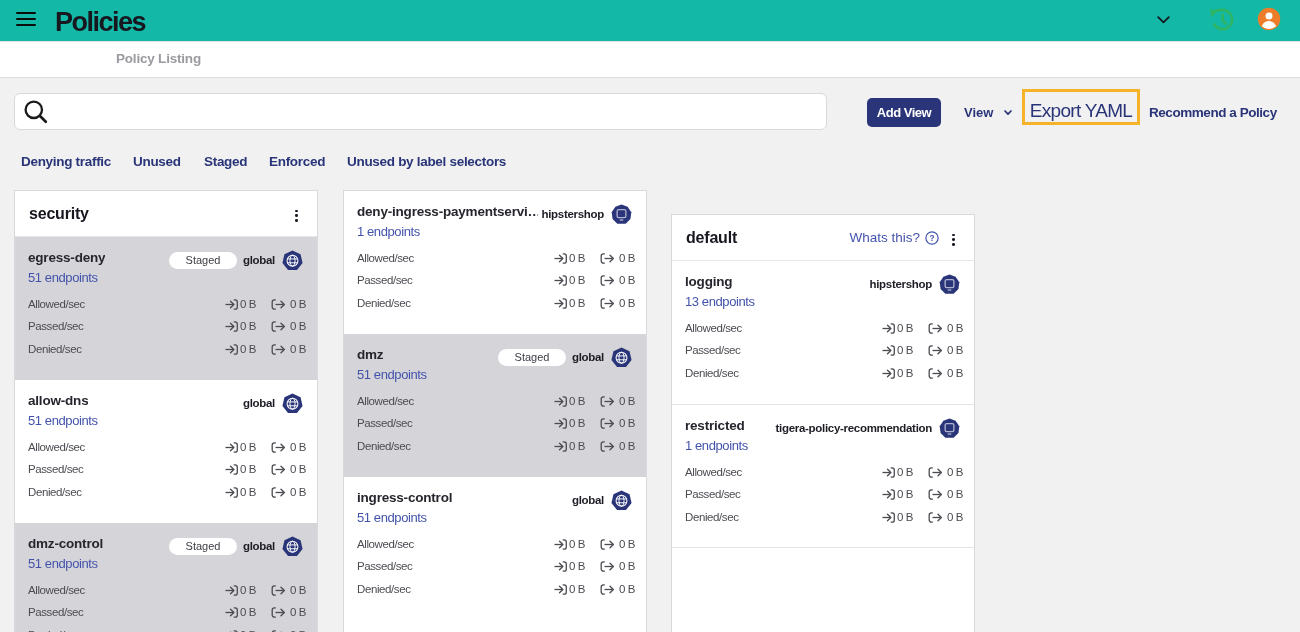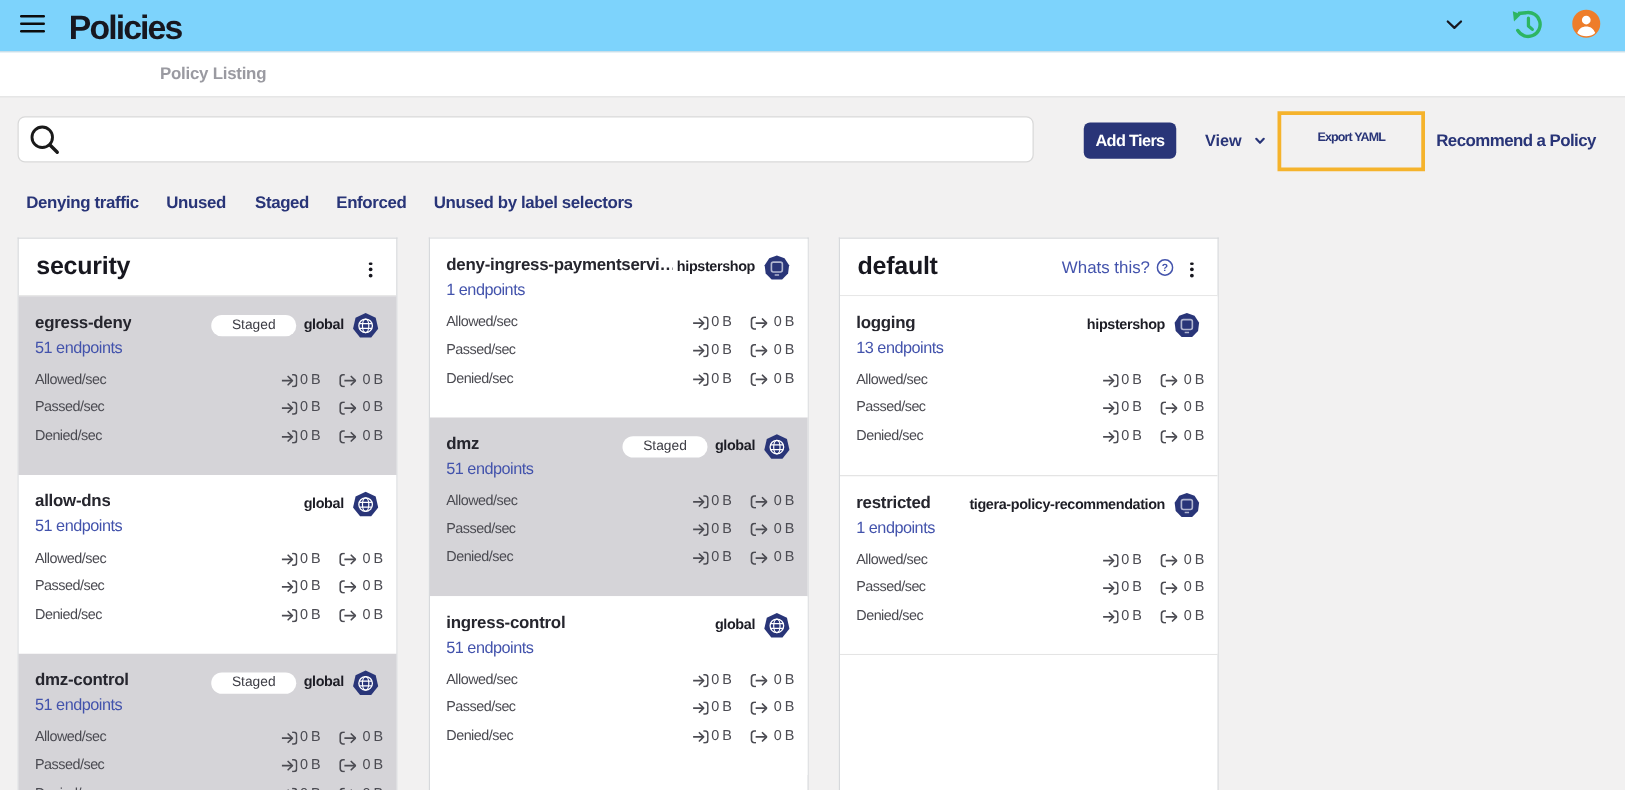--- a/index.html
+++ b/index.html
@@ -1,53 +1,53 @@
 <!DOCTYPE html>
 <html><head>
 <meta charset="utf-8">
 <style>
 * { margin:0; padding:0; box-sizing:border-box; }
 html,body { width:1300px; height:632px; overflow:hidden; }
 body { font-family:"Liberation Sans", sans-serif; background:#f2f1f1; position:relative; }
 
 
-.header { position:absolute; top:0; left:0; width:1300px; height:42px; background:#7dd3fc; border-bottom:1px solid #e4e4e4; }
+.header { position:absolute; top:0; left:0; width:1300px; height:42px; background:#14b8a6; border-bottom:1px solid #e4e4e4; }
 .burger { position:absolute; left:16px; top:11.5px; width:20px; height:16px; }
 .burger span { display:block; height:2.2px; background:#0c0c0c; border-radius:1px; margin-bottom:3.9px; }
 .h-title { position:absolute; left:55px; top:7px; font-size:27px; font-weight:700; color:#17171f; letter-spacing:-1.5px; }
 .cluster { position:absolute; top:0; height:42px; line-height:41px; font-size:15px; letter-spacing:-0.5px; color:#17171f; left:968px; white-space:nowrap; }
 .chev-top { position:absolute; left:1157px; top:15.5px; }
 .ic-hist { position:absolute; left:1209px; top:6px; }
 .ic-user { position:absolute; left:1257px; top:6.5px; }
 
 
 .tabs { position:absolute; top:42px; left:0; width:1300px; height:36px; background:#fff; border-bottom:1px solid #dedede; }
 .tab { position:absolute; top:0; height:36px; line-height:34px; font-size:13.5px; font-weight:700; letter-spacing:-0.2px; }
 .tab1 { left:0; width:98px; text-align:center; color:#1c1c24; border-bottom:3px solid #ee7c1e; }
-.tab2 { left:128px; color:#9a9aa1; }
+.tab2 { left:116px; color:#9a9aa1; }
 
 
 .search { position:absolute; left:14px; top:93px; width:813px; height:37px; background:#fff; border:1px solid #d9d9d9; border-radius:6px; }
 .search svg { position:absolute; left:9px; top:6px; }
 .search .ph { position:absolute; left:38px; top:0; line-height:35px; font-size:15px; letter-spacing:0.35px; color:#a3a3a3; }
 .btn-add { position:absolute; left:867px; top:98px; width:74px; height:29px; background:#293578; color:#fff; border-radius:5px; font-size:13px; letter-spacing:-0.5px; font-weight:700; text-align:center; line-height:29px; }
 .view { position:absolute; left:964px; top:98px; height:29px; line-height:29px; font-size:13px; font-weight:700; color:#293578;text-align:center; }
 .view svg { margin-left:11px; vertical-align:1.5px; }
-.export { position:absolute; left:1022px; top:89px; width:118px; height:48px; border:3px solid #f5b32c; background:transparent; text-align:center; line-height:38px; font-size:10px; letter-spacing:-0.7px; font-weight:700; color:#293578; }
+.export { position:absolute; left:1022px; top:89px; width:118px; height:36px; border:3px solid #f5b32c; background:transparent; text-align:center; line-height:38px; font-size:19px; letter-spacing:-0.7px; font-weight:400; color:#293578; }
 .recommend { position:absolute; left:1149px; top:98px; height:29px; line-height:29px; font-size:13.5px; letter-spacing:-0.45px; font-weight:700; color:#293578; }
 
 .filters span { position:absolute; top:153px; height:17px; line-height:17px; font-size:13.5px; font-weight:700; letter-spacing:-0.3px; color:#293578; }
 
 
 .tier { position:absolute; top:190px; width:304px; bottom:0; background:#fff; border:1px solid #d7d9dc; border-bottom:none; }
 .tier.c1 { left:14px; }
 .tier.c2 { left:343px; }
-.tier.c3 { left:671px; }
+.tier.c3 { left:671px;margin-top:24px; }
 .tier-head { position:relative; height:46px; border-bottom:1px solid #e7e7e7; }
-.tier-head .tname { position:absolute; left:14px; top:0; line-height:45px; font-size:20px; font-weight:700; letter-spacing:-0.2px; color:#17171f;text-align:right; }
+.tier-head .tname { position:absolute; left:14px; top:0; line-height:45px; font-size:16px; font-weight:700; letter-spacing:-0.2px; color:#17171f;text-align:right; }
 .kebab { position:absolute; right:19px; top:18.5px; width:3.2px; }
 .kebab i { display:block; width:3.2px; height:2.9px; background:#17171f; border-radius:50%; margin-bottom:1.9px; }
 .whats { position:absolute; right:54px; top:0; line-height:46px; font-size:13.5px; font-weight:400; color:#4353ac; }
 
 .policy { position:relative; height:143px; background:#fff; }
 .policy.staged { background:#d5d4d8; }
 .policy.bline { border-top:1px solid #e4e4e4; }
 .p-title { position:absolute; left:13px; top:12.5px; font-size:13.5px; font-weight:700; letter-spacing:-0.2px; color:#26262e; max-width:181px; white-space:nowrap; overflow:hidden; }
 .pill { position:absolute; top:15px; left:154px; width:68px; height:16.5px; background:#fff; border-radius:9px; text-align:center; line-height:16px; font-size:11px; color:#3c3c44; }
 .ns { position:absolute; top:17px; right:42px; font-size:11.5px; font-weight:700; letter-spacing:-0.3px; color:#1d1d25; }
@@ -90,21 +90,21 @@
 <div class="tabs">
   <div class="tab tab2">Policy Listing</div>
 </div>
 
 <div class="search">
   <svg width="24" height="24" viewBox="0 0 24 24">
       <circle cx="9.8" cy="9.8" r="8.2" fill="none" stroke="#1a1a1a" stroke-width="2.3"></circle>
       <path d="M16 16 L21.8 21.8" stroke="#1a1a1a" stroke-width="2.7" stroke-linecap="round"></path>
     </svg>
 </div>
-<div class="btn-add">Add Tiers</div>
+<div class="btn-add">Add View</div>
 <span class="view">View<svg width="8" height="6" viewBox="0 0 8 6">
       <path d="M1 1 L4 4.2 L7 1" fill="none" stroke="#293578" stroke-width="1.7" stroke-linecap="round" stroke-linejoin="round"></path>
     </svg></span>
 <div class="export">Export YAML</div>
 <span class="recommend">Recommend a Policy</span>
 
 <div class="filters">
   <span style="left:21px">Denying traffic</span>
     <span style="left:133px">Unused</span>
     <span style="left:204px">Staged</span>

